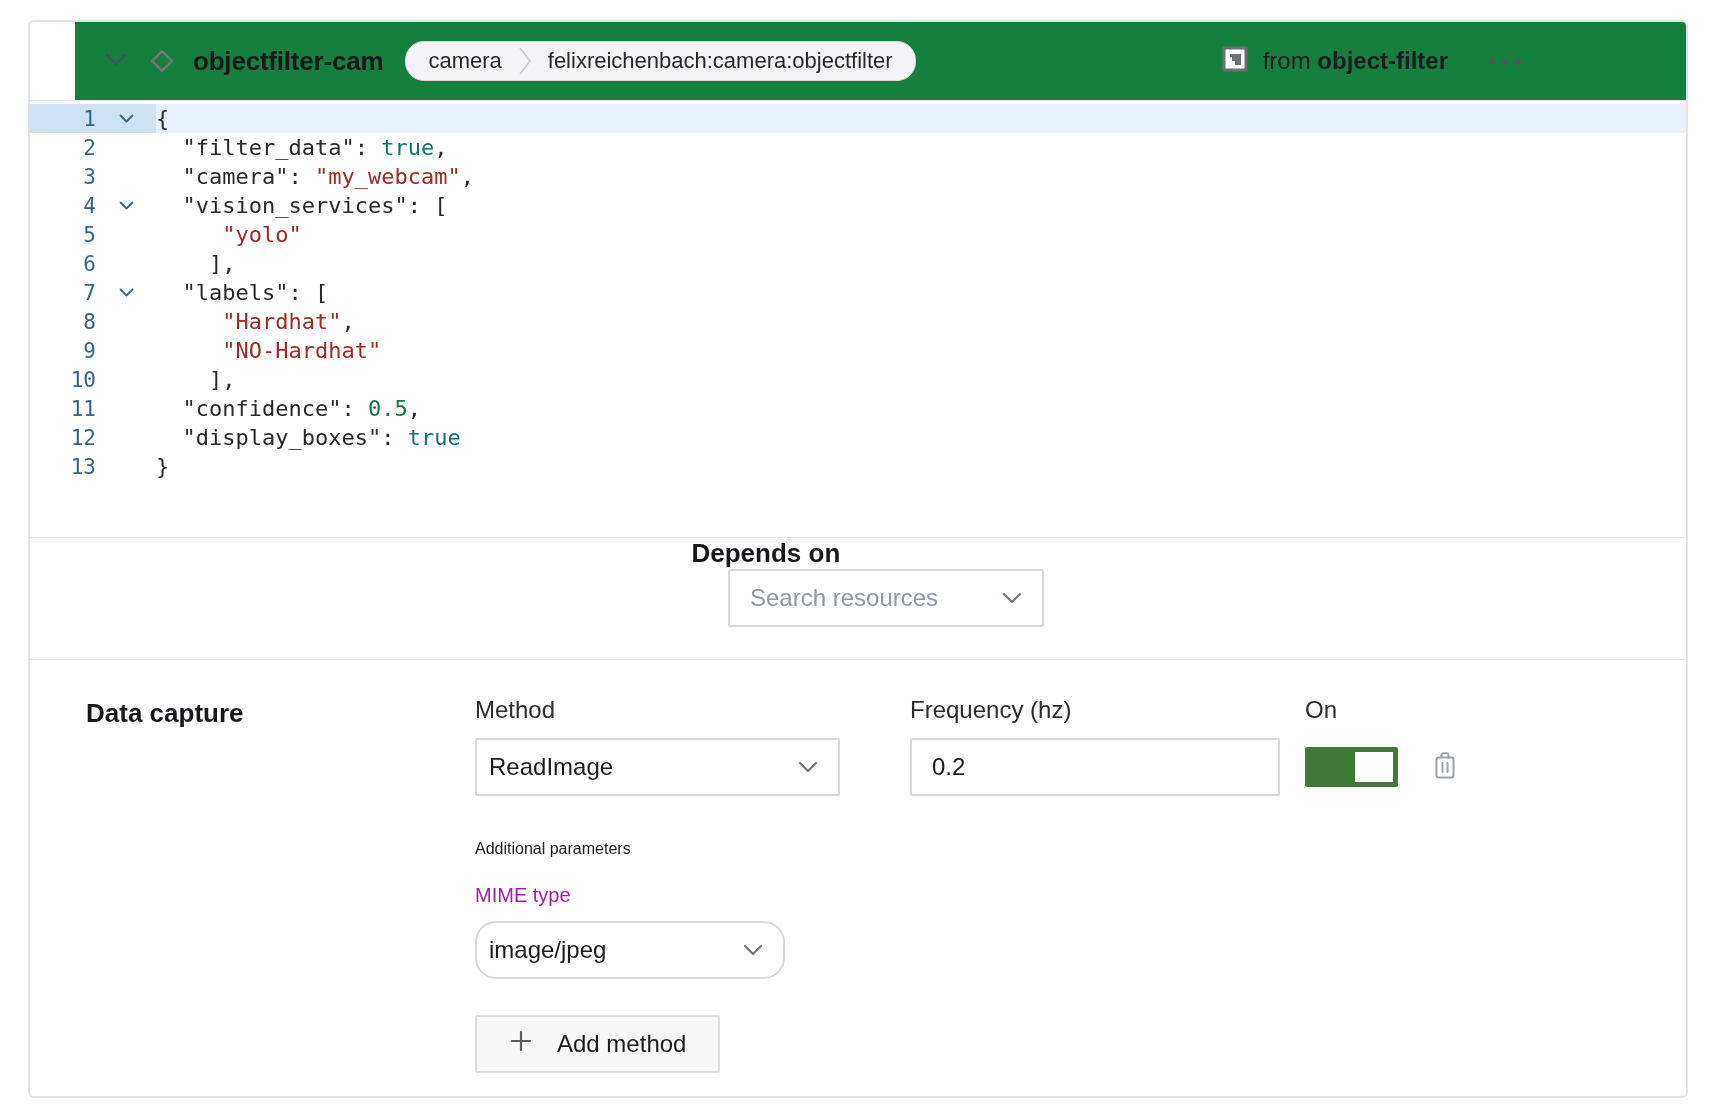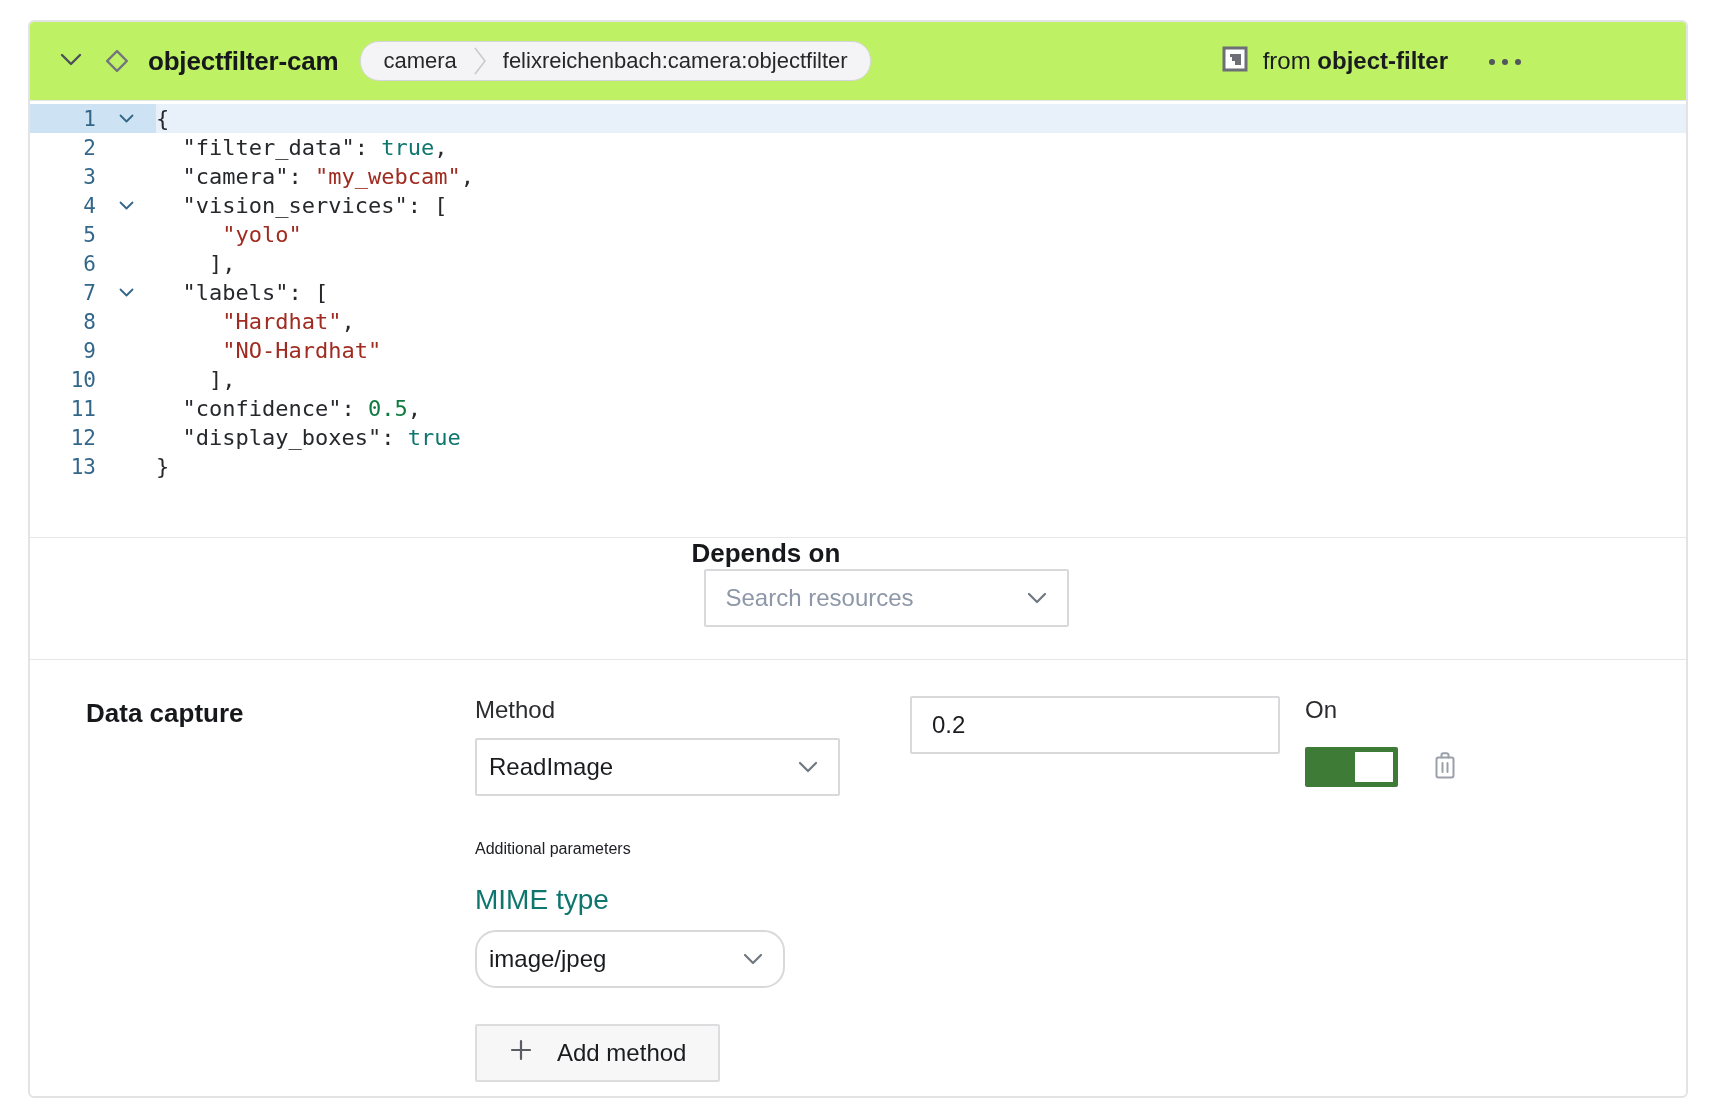--- a/index.html
+++ b/index.html
@@ -1,21 +1,21 @@
 <!DOCTYPE html>
 <html><head>
 <meta charset="utf-8">
 <style>
   html,body{margin:0;padding:0;background:#ffffff;}
   body{width:1716px;height:1120px;position:relative;font-family:"Liberation Sans",sans-serif;color:#1b1c1f;}
   .card{position:absolute;left:28px;top:20px;width:1660px;height:1078px;box-sizing:border-box;
         border:2px solid #e3e3e6;border-radius:6px;background:#fff;overflow:hidden;}
 
   
-  .header{height:78px;display:flex;align-items:center;padding:0 26px 0 30px;background:#bef264;}
+  .header{height:78px;display:flex;align-items:center;padding:0 26px 0 30px;background:#15803d;margin-left:45px;}
   .icon-btn{display:flex;align-items:center;justify-content:center;cursor:pointer;background:none;border:none;padding:0;}
   .diamond-wrap{margin-left:18px;display:flex;align-items:center;}
   .title{font-size:26px;font-weight:bold;color:#17181c;margin-left:14px;letter-spacing:-0.2px;}
   .pill{margin-left:22px;display:flex;align-items:center;height:38px;border:1px solid #d6d6da;border-radius:19px;
         background:#f4f4f6;padding:0 22px;font-size:22px;color:#27272a;white-space:nowrap;}
   .pill-divider{margin:0 16px;display:flex;align-items:center;}
   .hdr-right{margin-left:auto;margin-right:138px;display:flex;align-items:center;}
   .from-text{font-size:24px;color:#1b1c1f;margin-left:14px;white-space:nowrap;}
   .from-text .bold{font-weight:bold;}
   .menu-btn{margin-left:40px;}
@@ -43,34 +43,34 @@
   .sec2 .sec-label{padding-top:2px;}
 
   .field-label{font-size:24px;color:#2b2c30;margin-bottom:14px;height:28px;line-height:28px;}
   .control{height:58px;box-sizing:border-box;border:2px solid #d9d9dc;border-radius:2px;background:#fff;
            display:flex;align-items:center;position:relative;font-size:24px;color:#1b1c1f;cursor:pointer;}
   .control .val{padding-left:12px;}
   .control .chev{position:absolute;right:20px;top:50%;transform:translateY(-50%);display:flex;}
   input.raw{border:none;outline:none;background:transparent;font:inherit;color:inherit;width:100%;height:100%;
             padding:0 0 0 20px;box-sizing:border-box;}
   input.raw::placeholder{color:#8d97a7;opacity:1;}
-  .w365{width:365px;}
+  .w365{width:316px;}
 
   .row1{display:flex;}
   .g-method{width:365px;margin-right:70px;flex:none;}
   .g-freq{width:370px;margin-right:25px;flex:none;}
   .g-on{margin-right:34px;flex:none;}
   .slot{height:58px;display:flex;align-items:center;}
   .toggle{width:93px;height:40px;background:#3e7b37;border-radius:2px;position:relative;cursor:pointer;}
   .toggle .knob{position:absolute;top:5px;right:5px;bottom:5px;width:38px;background:#fff;}
   .g-trash{padding-top:42px;}
   .trash-btn{height:58px;display:flex;align-items:center;cursor:pointer;background:none;border:none;padding:0;}
 
   .add-params{margin-top:44px;font-size:16px;color:#202126;}
-  .mime-label{margin-top:26px;font-size:28px;color:#0f766e;}
+  .mime-label{margin-top:26px;font-size:20px;color:#a21caf;}
   .mime-select{width:310px;margin-top:14px;border-radius:21px;}
   .add-method{margin-top:36px;display:inline-flex;align-items:center;height:58px;padding:0 32px;background:#f7f7f8;
               border:2px solid #dddde0;border-radius:2px;font-size:24px;color:#1b1c1f;gap:24px;cursor:pointer;font-family:inherit;}
 </style>
 </head>
 <body>
 
 <div class="card">
 
   <div class="header">
@@ -243,20 +243,21 @@
           <div class="control">
             <span class="val">ReadImage</span>
             <span class="chev">
               <svg width="20" height="12" viewBox="0 0 20 12">
                   <polyline points="2,2 10,10 18,2" fill="none" stroke="#707780" stroke-width="2.2" stroke-linecap="round" stroke-linejoin="round"></polyline>
                 </svg>
             </span>
           </div>
         </div>
         <div class="g-freq">
+          <div class="field-label">Frequency (hz)</div>
           <div class="control">
             <input class="raw" type="text" value="0.2" style="">
           </div>
         </div>
         <div class="g-on">
           <div class="field-label">On</div>
           <div class="slot">
             <div class="toggle">
               <div class="knob"></div>
             </div>

